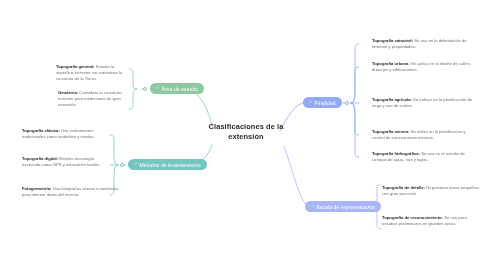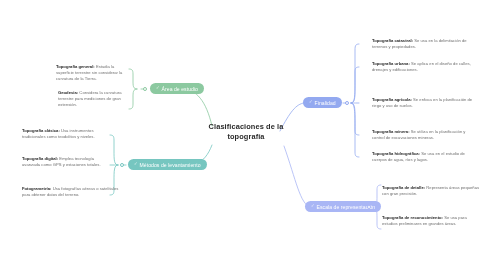--- a/index.html
+++ b/index.html
@@ -120,21 +120,21 @@
       <path d="M 351 103 C 355 103, 355 103, 356 103 L 359 103" stroke="#93a9f0"></path>
       <path d="M 351 103 C 355 103, 355 108, 355 118 L 355 130 C 355 134, 356 135, 359 135" stroke="#93a9f0"></path>
       <path d="M 351 103 C 355 103, 355 112, 355 130 L 355 152 C 355 156, 356 157, 359 157" stroke="#93a9f0"></path>
 
       <path d="M 365 207 L 369 207" stroke="#a9b6f5"></path>
       <path d="M 373 207 C 377 207, 377 202, 377 196 L 377 190 C 377 186, 378 185, 381 185" stroke="#a9b6f5"></path>
       <path d="M 373 207 C 377 207, 377 212, 377 218 L 377 224 C 377 228, 378 229, 381 229" stroke="#a9b6f5"></path>
     </g>
   </svg>
 
-  <div class="central">Clasificaciones de la topografía</div>
+  <div class="central">Clasificaciones de la extensión</div>
 
   <div class="pill green" style="left:150px; top:83px;">
     <span class="tick">✓</span>
     <span>Área de estudio</span>
   </div>
   <div class="handle green" style="left:143px; top:87px;"></div>
 
   <div class="leaf left" style="left:56px; top:64px; width:74px;">
     <b>Topografía general:</b><span> Estudia la superficie terrestre sin considerar la curvatura de la Tierra.</span>
   </div>

